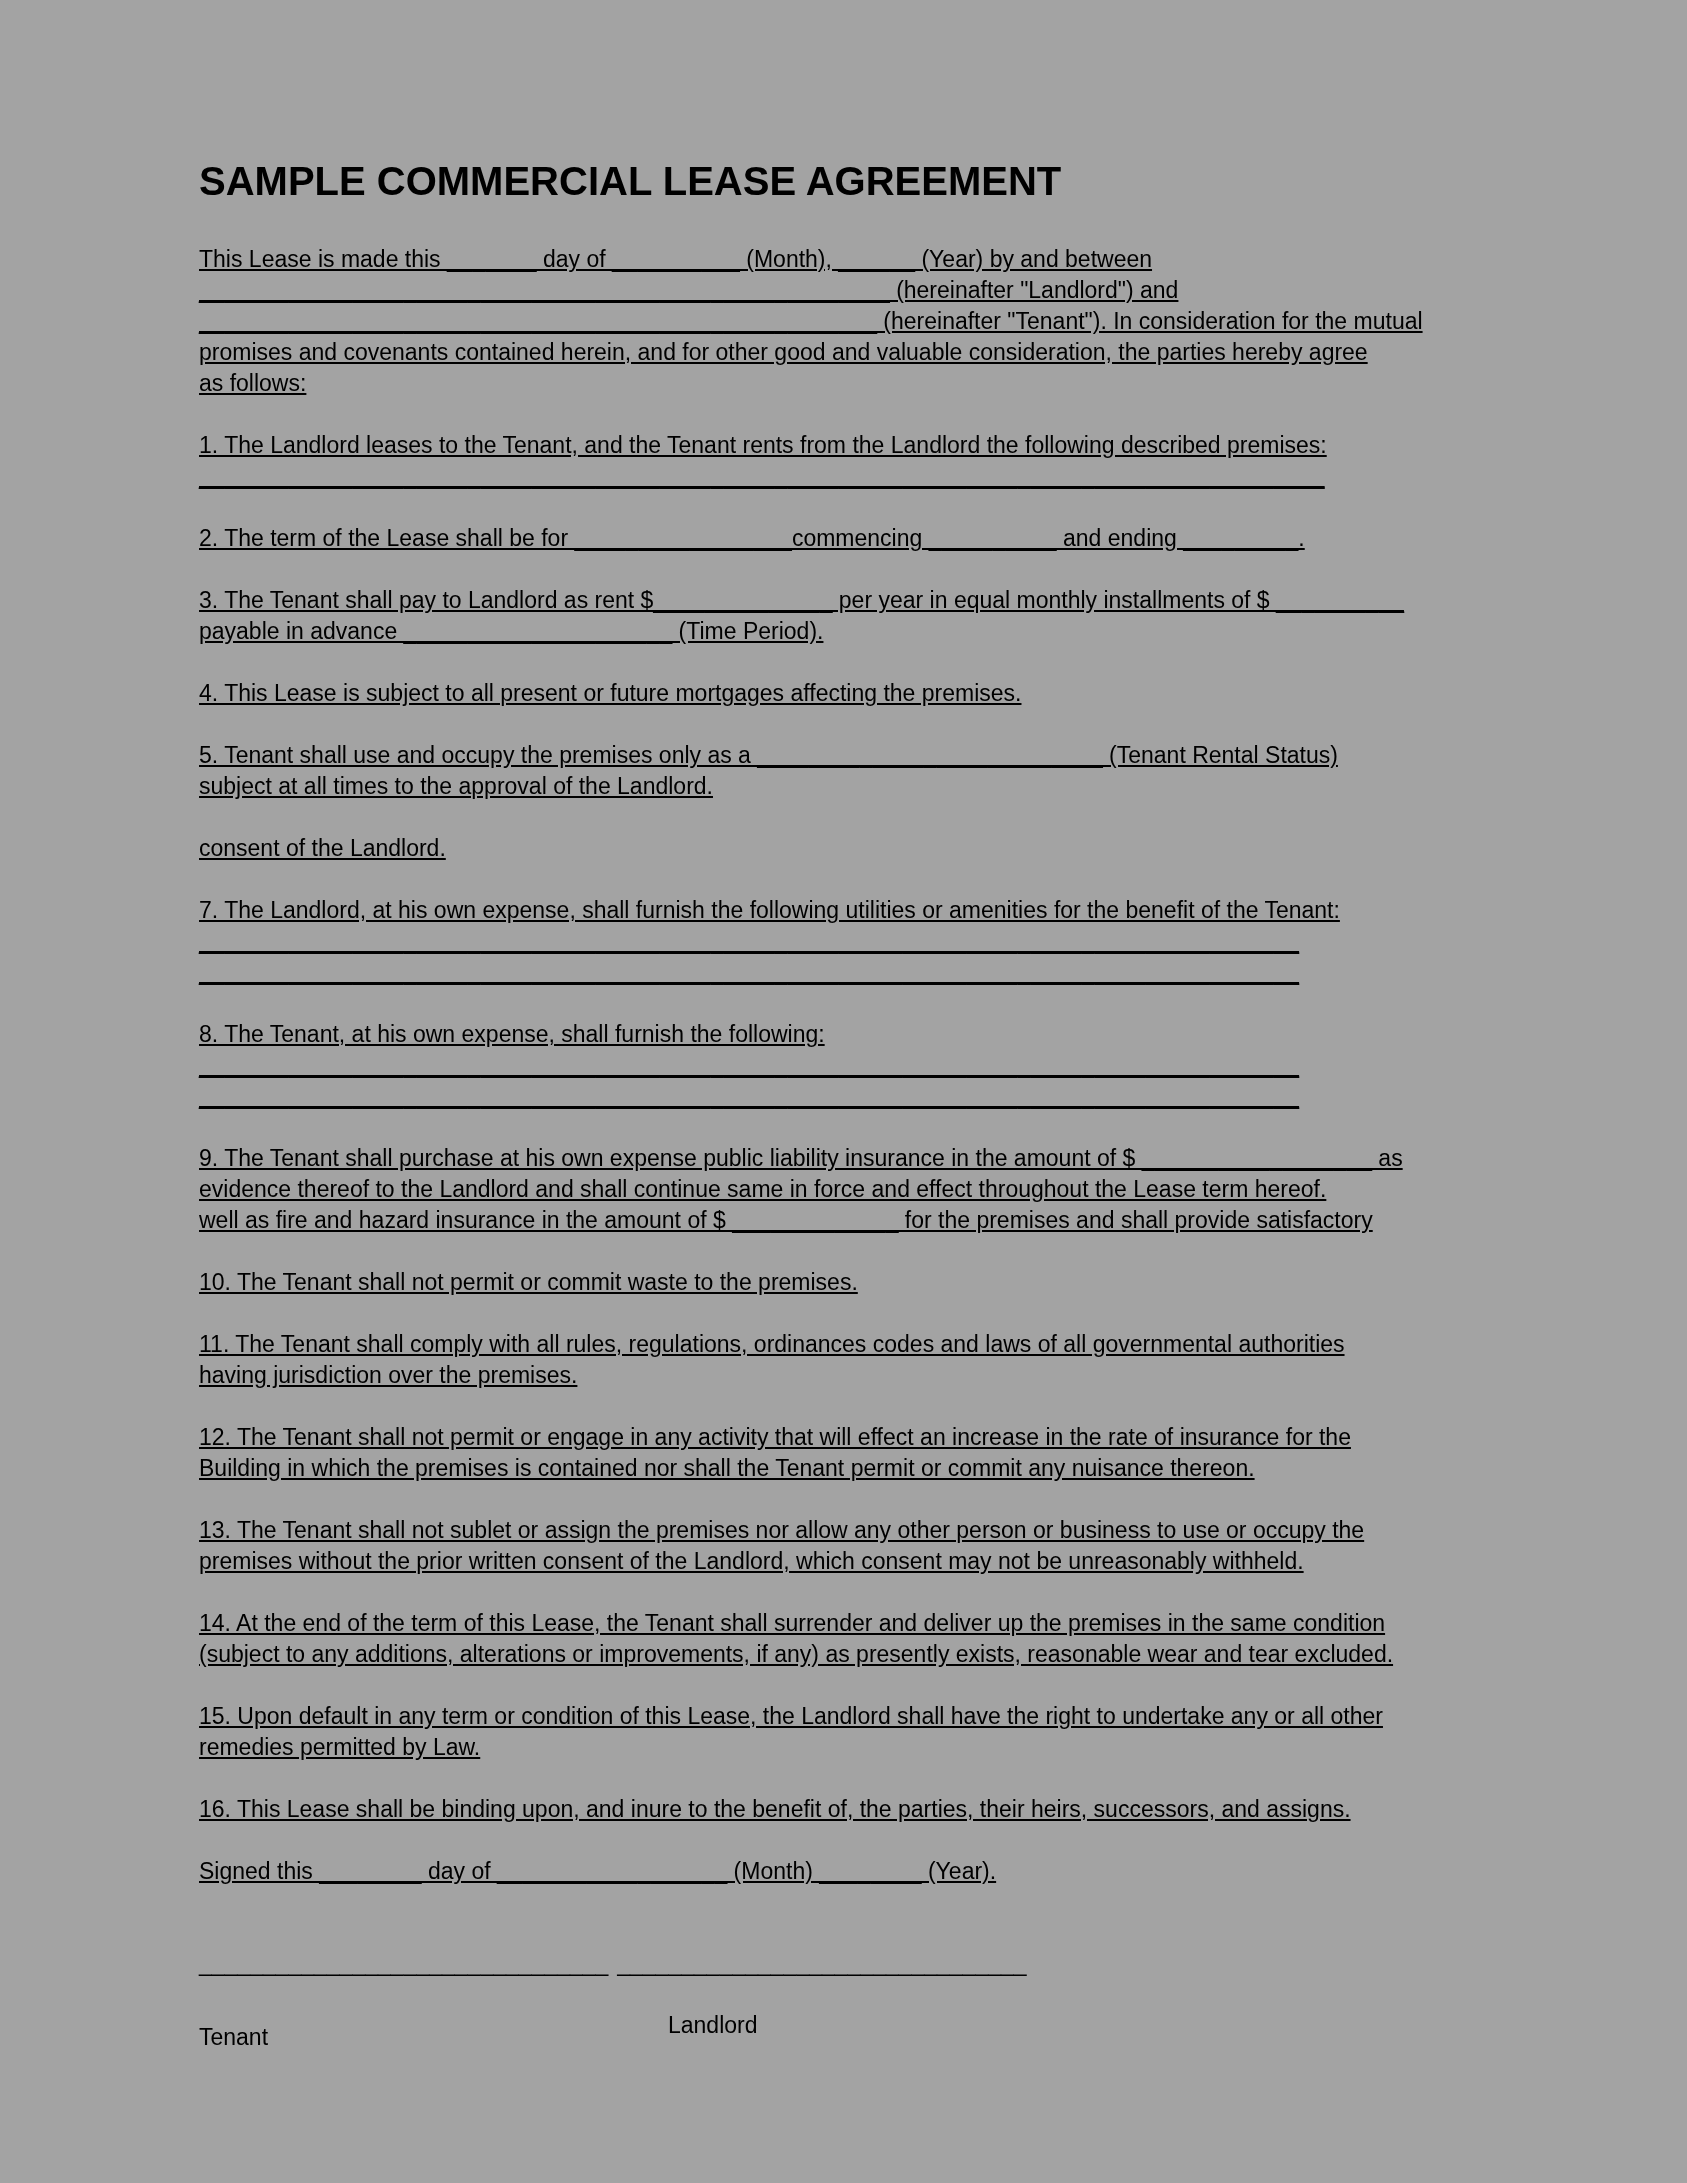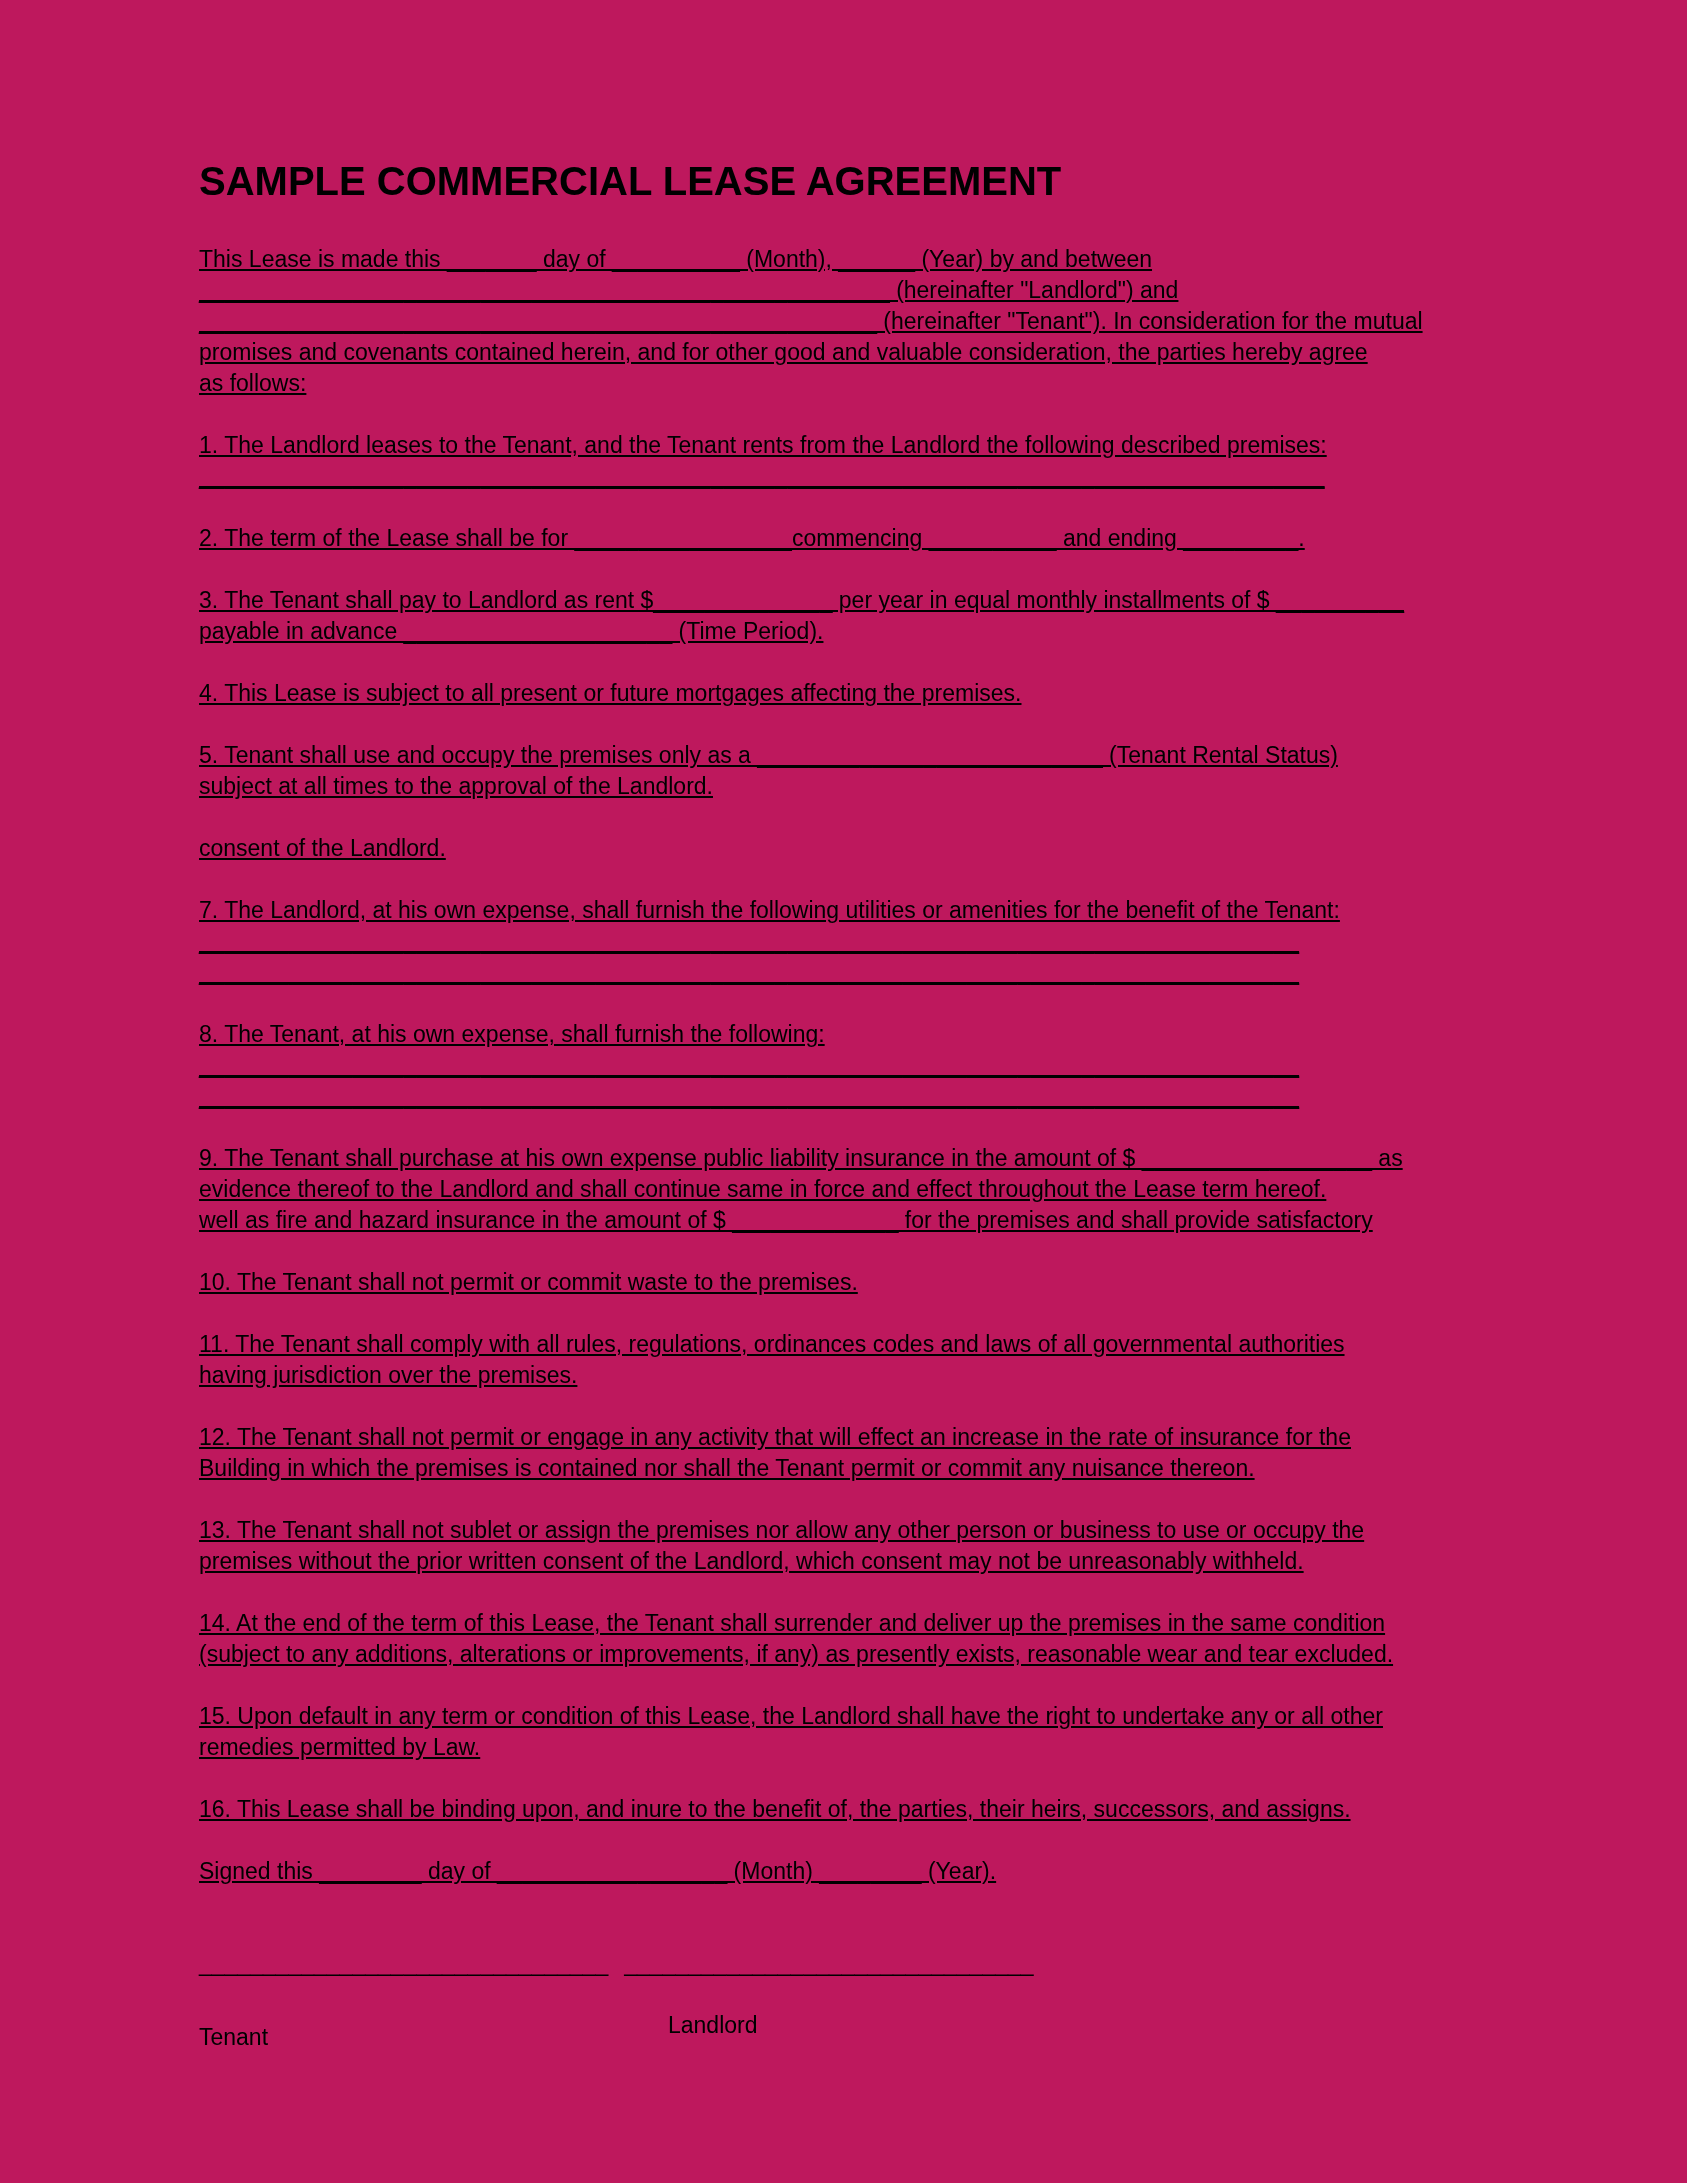--- a/index.html
+++ b/index.html
@@ -6,21 +6,21 @@
     margin: 0;
     padding: 0;
     background: #ffffff;
   }
   .page {
     position: relative;
     width: 1687px;
     height: 2184px;
     box-sizing: border-box;
     padding: 159px 192px 0 199px;
-    background: #be185d;
+    background: #a3a3a3;
     color: #000000;
     font-family: "Liberation Sans", sans-serif;
     font-size: 23px;
     line-height: 31px;
     overflow: hidden;
   }
   h1.doc-title {
     font-size: 40px;
     line-height: 45px;
     font-weight: 700;
@@ -30,21 +30,21 @@
   p.para {
     margin: 0 0 31px 0;
     text-decoration: underline;
   }
   .line {
     display: block;
     white-space: pre;
   }
   .sig-row {
     display: flex;
-    gap: 16px;
+    gap: 9px;
     margin: 61px 0 0 0;
     text-align: right;
   }
   .sig-line {
     white-space: pre;
   }
   .labels-row {
     display: flex;
     margin: 31px 0 0 0;
   }

